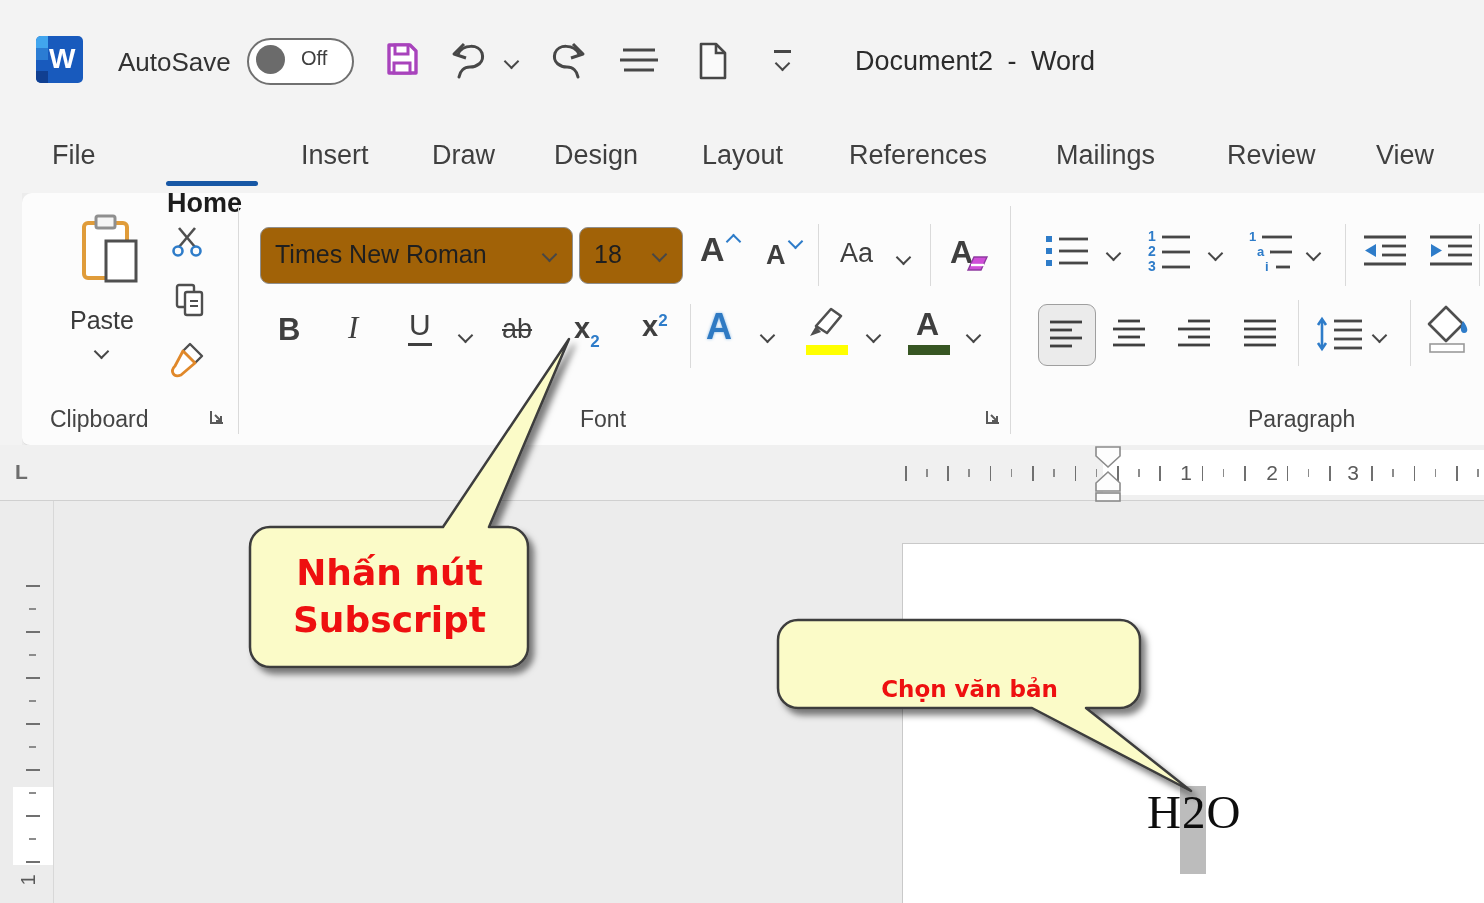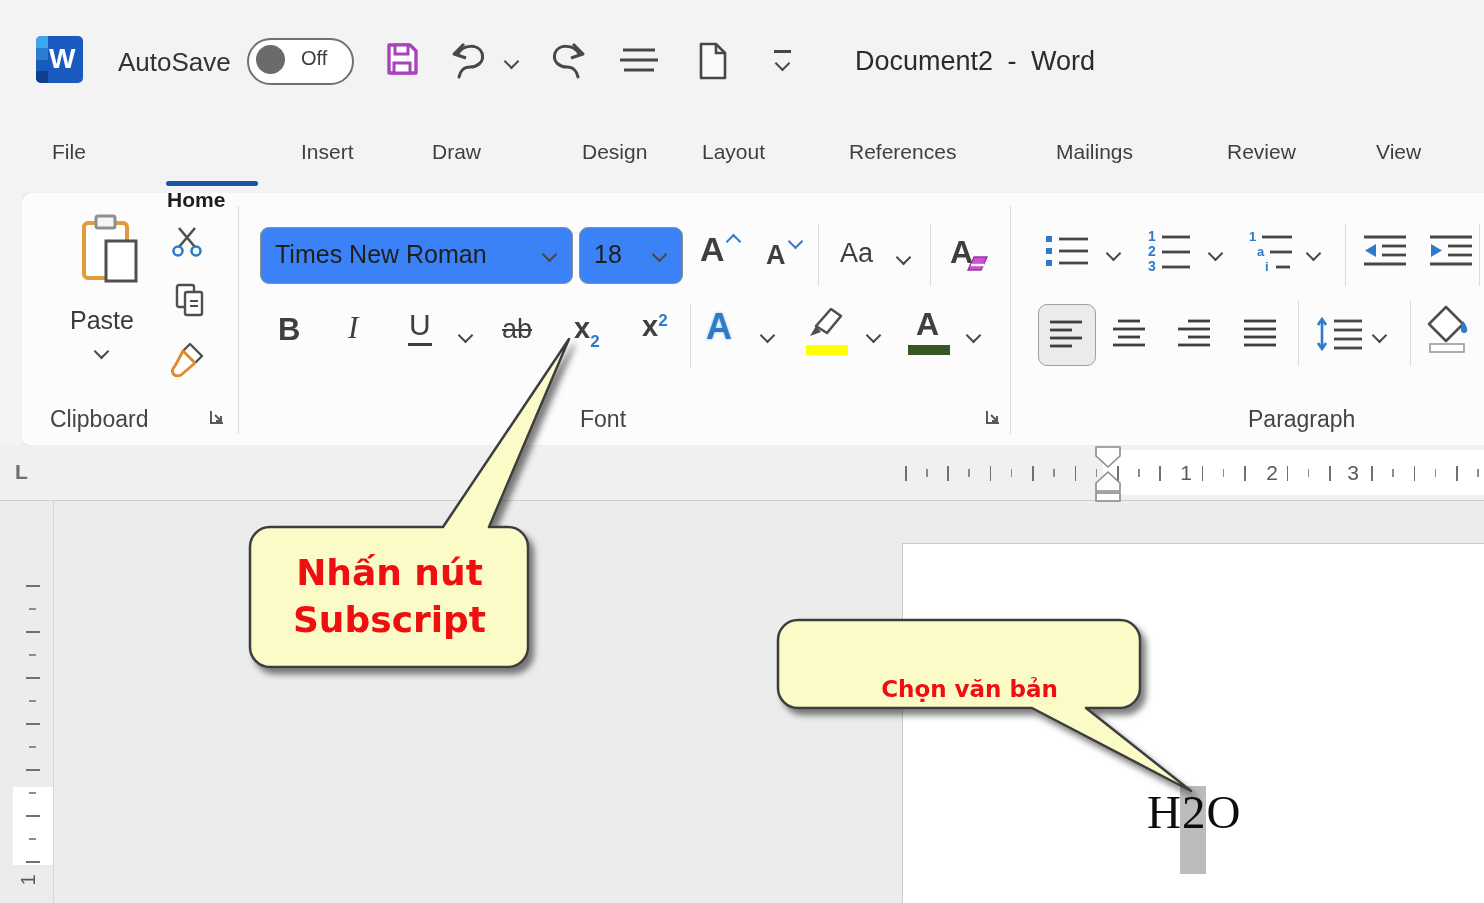--- a/index.html
+++ b/index.html
@@ -18,32 +18,32 @@
   
   .t-label{font-size:26px;color:#333;}
   #autosave-toggle{left:247px;top:38px;width:103px;height:43px;border:2px solid #707070;border-radius:24px;background:#fff;}
   #autosave-knob{left:7px;top:5px;width:29px;height:29px;border-radius:50%;background:#6b6b6b;}
   #autosave-state{left:52px;top:7px;font-size:20px;color:#3f3f3f;}
   #wordlogo{left:36px;top:36px;width:47px;height:47px;border-radius:5px;background:#185abd;overflow:hidden;}
   #wordlogo .bands{position:absolute;left:0;top:0;width:12px;height:47px;
     background:linear-gradient(to bottom,#41a5ee 0 25%,#2b7cd3 25% 50%,#185abd 50% 75%,#103f91 75% 100%);}
   #wordlogo .w{position:absolute;left:13px;top:7px;font-size:28px;font-weight:bold;color:#fff;}
   
-  .tab{top:140px;font-size:21px;color:#3f3f3f;}
+  .tab{top:140px;font-size:27px;color:#3f3f3f;}
   .tab.active{font-weight:bold;color:#1c1c1c;margin-top:48px;}
   #home-underline{left:166px;top:181px;width:92px;height:5px;border-radius:3px;background:#1757a5;}
   
   .vsep{width:1px;background:#dadada;}
   .chev{width:9px;height:9px;border-left:2.2px solid #474747;border-bottom:2.2px solid #474747;
         transform:rotate(-45deg);}
   .chev.blue{border-color:#2e7cc9;}
   .chev.up{transform:rotate(135deg);}
   .glyph{color:#3f3f3f;}
   .grouplabel{font-size:23px;color:#444;}
-  .combo{background:#3b82f6;border:1.5px solid #8f8f8f;border-radius:9px;}
+  .combo{background:#a16207;border:1.5px solid #8f8f8f;border-radius:9px;}
   .combo .val{position:absolute;left:14px;top:12px;font-size:25px;color:#1f1f1f;white-space:nowrap;}
   
   .fx{font-weight:bold;}
   .sub2,.sup2{font-size:17px;font-weight:bold;color:#2e7cc9;position:relative;}
   .sub2{top:9px;} .sup2{top:-10px;}
   #alignL-btn{left:1038px;top:304px;width:56px;height:60px;background:#ebebeb;
               border:1.5px solid #9f9f9f;border-radius:9px;}
   
   #hticks-long{left:905px;top:466px;width:579px;height:15px;
     background:repeating-linear-gradient(to right,#707070 0 1.6px,transparent 1.6px 42.4px);}
@@ -121,21 +121,21 @@
 
   <div class="abs" style="left:774px;top:50px;width:17px;height:3px;background:#474747;"></div>
   <span class="abs chev" style="left:777px;top:58px;"></span>
 
   <div class="abs" style="left:855px;top:46px;font-size:27px;color:#2b2b2b;word-spacing:7px;">Document2 - Word</div>
 
   <div class="abs tab" style="left:52px;">File</div>
   <div class="abs tab active" style="left:167px;">Home</div>
   <div class="abs tab" style="left:301px;">Insert</div>
   <div class="abs tab" style="left:432px;">Draw</div>
-  <div class="abs tab" style="left:554px;margin-left:28px;">Design</div>
+  <div class="abs tab" style="left:554px;">Design</div>
   <div class="abs tab" style="left:702px;">Layout</div>
   <div class="abs tab" style="left:849px;">References</div>
   <div class="abs tab" style="left:1056px;">Mailings</div>
   <div class="abs tab" style="left:1227px;">Review</div>
   <div class="abs tab" style="left:1376px;">View</div>
   <div class="abs" id="home-underline"></div>
 
   <svg class="abs" style="left:80px;top:214px;" width="60" height="72" viewBox="0 0 60 72">
     <rect x="4" y="9" width="43" height="55" rx="4" fill="#fff" stroke="#e09c3a" stroke-width="4"></rect>
     <rect x="16" y="2" width="19" height="12" rx="2" fill="#f5f5f5" stroke="#8f8f8f" stroke-width="3"></rect>

